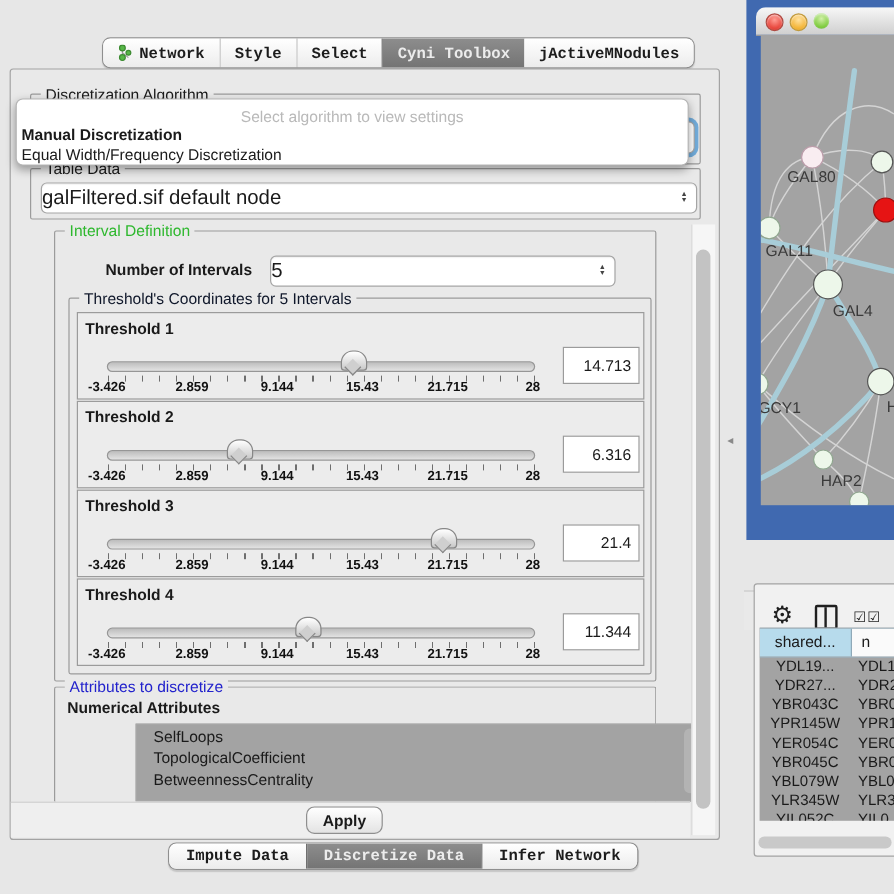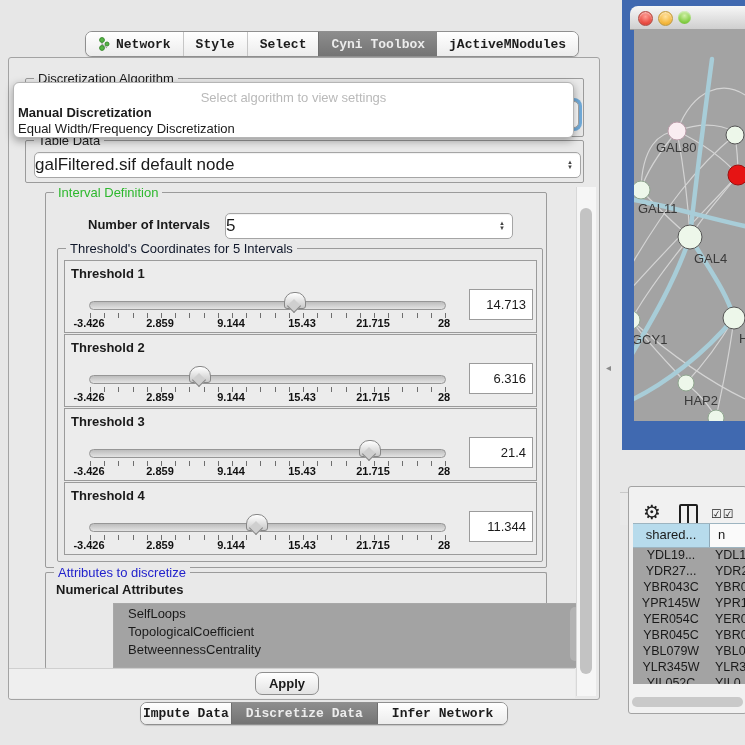--- a/index.html
+++ b/index.html
@@ -236,21 +236,21 @@
   </div>
 
   <div class="abs" style="left:9px;top:668px;width:566px;height:29px;background:#efefef;border-top:1px solid #cfcfcf"></div>
   <div class="abs btn" style="left:255px;top:672px;width:62px;height:21px;line-height:21px">Apply</div>
 
   <div class="abs vscroll">
     <div class="vthumb"></div>
   </div>
 
   <div class="abs segbar" style="left:140px;top:702px;height:21px">
-    <div class="seg" style="padding:0 2px">
+    <div class="seg" style="padding:0 14px">
         <span>Impute Data</span>
       </div>
     <div class="seg dark" style="padding:0 14px">
         <span>Discretize Data</span>
       </div>
     <div class="seg" style="padding:0 14px;border-left:1px solid #6f6f6f">
         <span>Infer Network</span>
       </div>
   </div>
 

